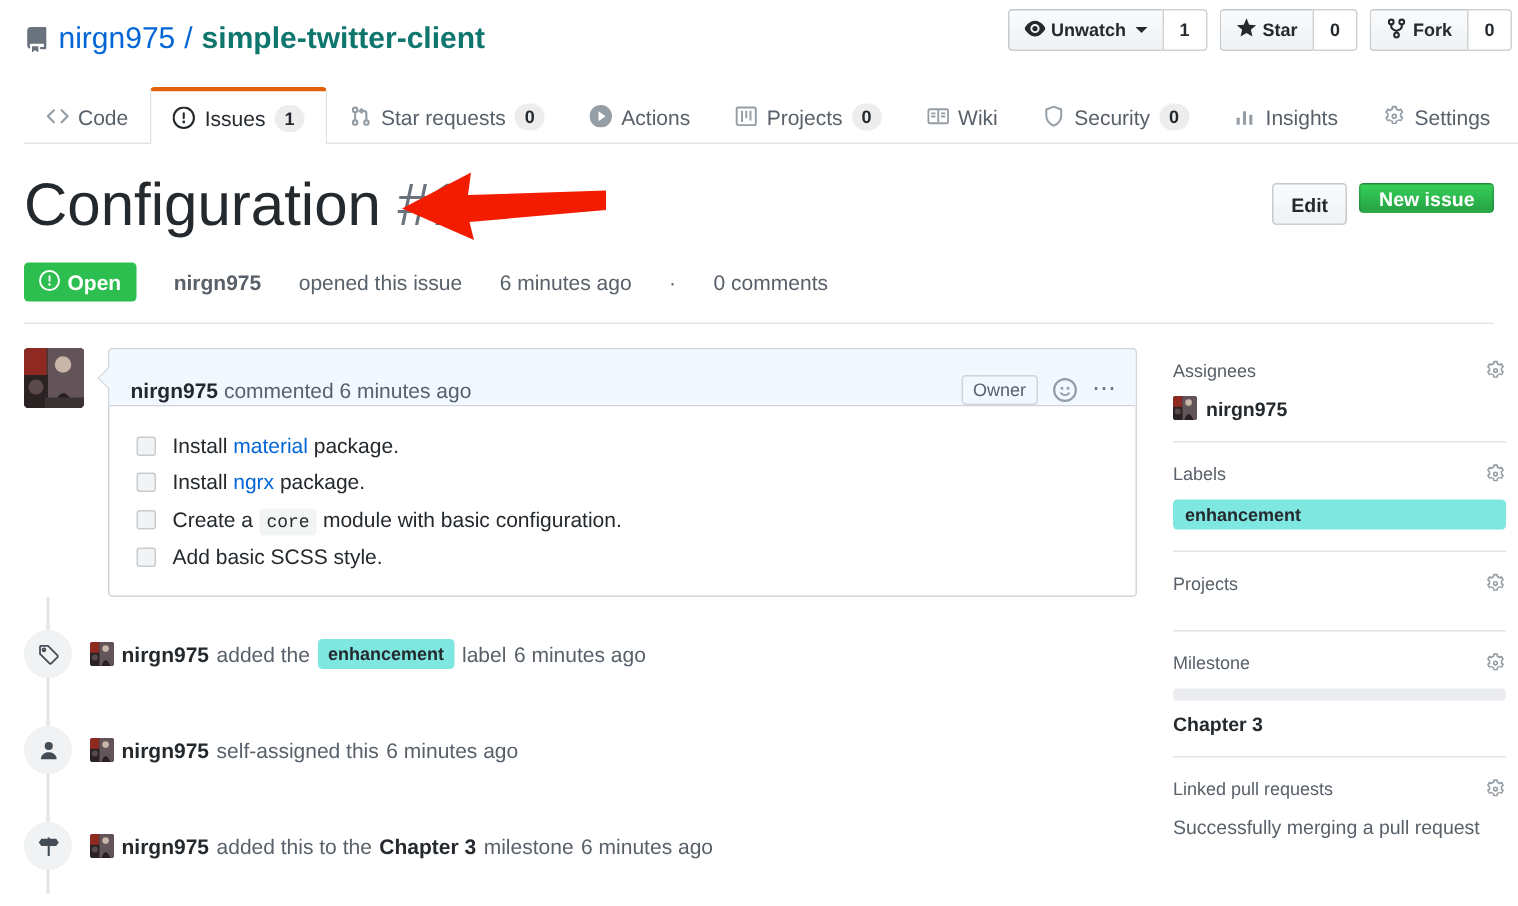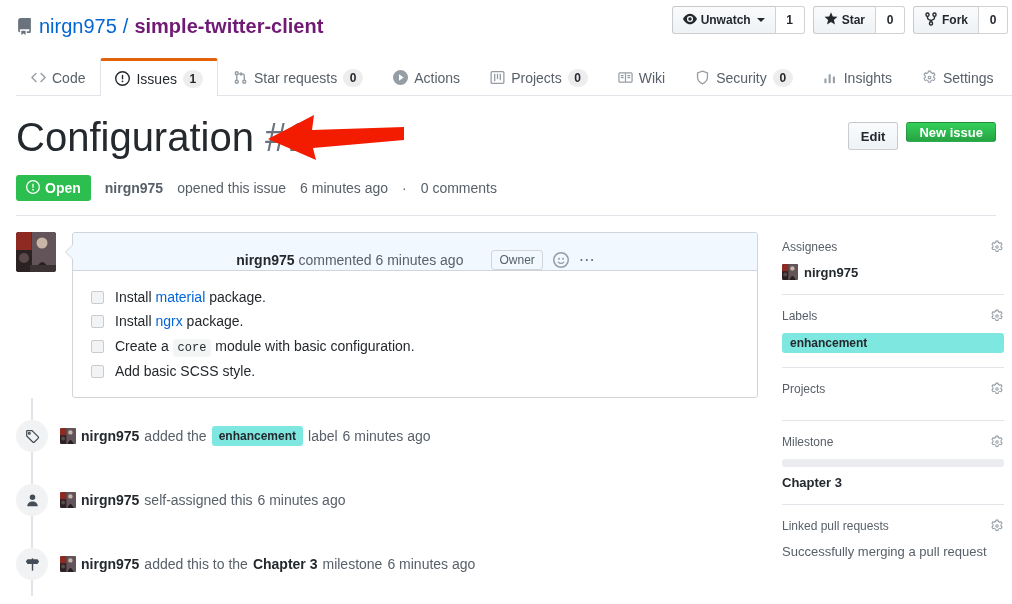--- a/index.html
+++ b/index.html
@@ -26,21 +26,21 @@
     display: flex;
     align-items: center;
     gap: 6px;
     font-size: 20px;
     line-height: 1.2;
     padding-top: 4px;
   }
   .repo-icon { color: #6a737d; display: flex; align-items: center; }
   .repo-owner { color: #0366d6; font-weight: 400; }
   .repo-sep { color: #0366d6; font-weight: 400; }
-  .repo-name { color: #701a75; font-weight: 700; }
+  .repo-name { color: #0f766e; font-weight: 700; }
 
   
   .repo-actions {
     position: absolute;
     top: 6px; right: 4px;
     display: flex;
     gap: 8px;
   }
   .btn-group { display: flex; align-items: stretch; }
   .btn-with-count {
@@ -170,21 +170,21 @@
     color: #fff;
     background: linear-gradient(-180deg, #34d058 0%, #28a745 90%);
     border: 1px solid rgba(27,31,35,0.2);
     border-radius: 3px;
     cursor: pointer;
   }
 
   .issue-meta {
     display: flex;
     align-items: center;
-    gap: 14px;
+    gap: 25px;
     margin-top: 13px;
     padding-bottom: 14px;
     font-size: 14px;
     color: #586069;
     border-bottom: 1px solid #e1e4e8;
   }
   .state-badge {
     display: inline-flex;
     align-items: center;
     gap: 5px;
@@ -259,21 +259,21 @@
     position: absolute;
     left: -7px; top: 11px;
     width: 0; height: 0;
     border-top: 8px solid transparent;
     border-bottom: 8px solid transparent;
     border-right: 8px solid #f1f8ff;
   }
   .comment-header {
     display: flex;
     align-items: center;
-    justify-content: center;
+    justify-content: space-between;
     height: 38px;
     padding: 16px 12px 0 14px;
     background: #f1f8ff;
     border-bottom: 1px solid #d1d5da;
     border-radius: 3px 3px 0 0;
     font-size: 14px;
     color: #586069;
   }
   .comment-author { font-weight: 600; color: #24292e; }
   .comment-header-right { display: flex; align-items: center; gap: 10px; margin-left: 28px; }

